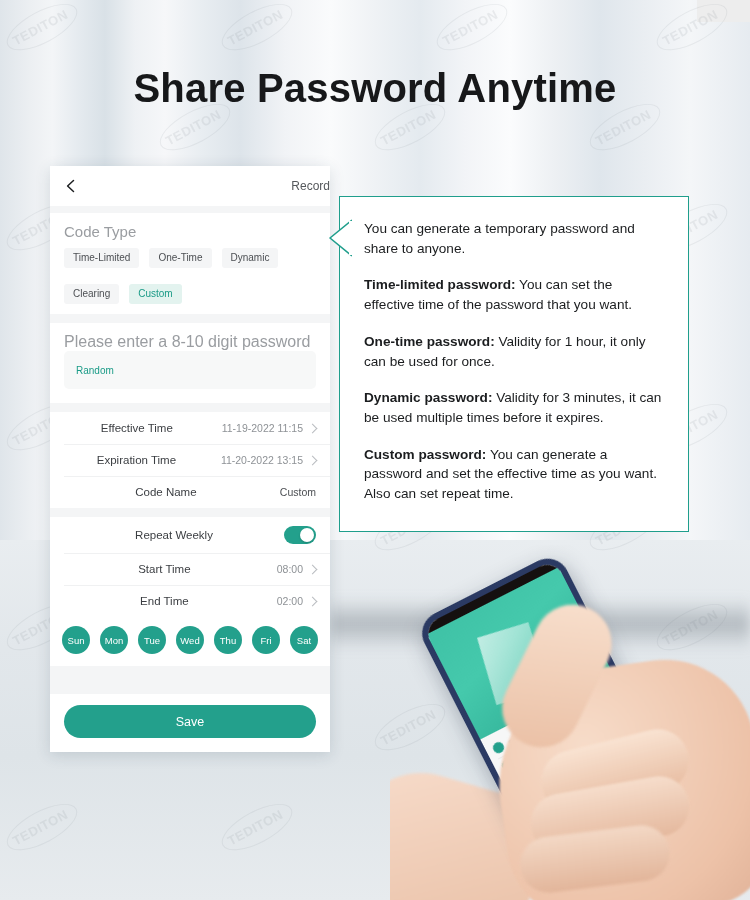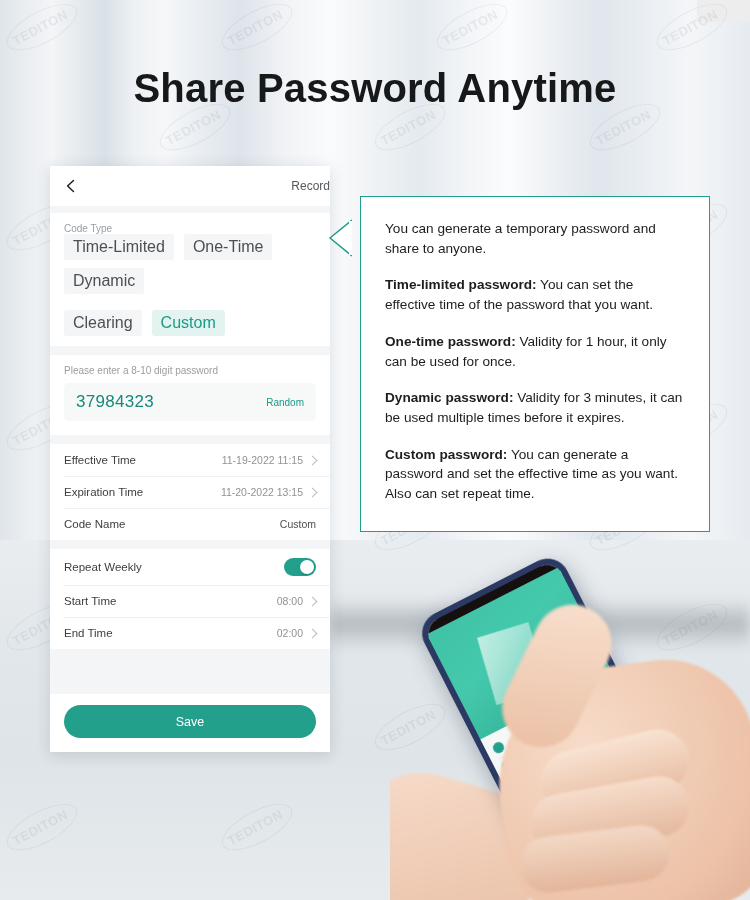--- a/index.html
+++ b/index.html
@@ -51,37 +51,37 @@
   #nav-title{width:100%;text-align:center;font-size:13.5px;color:#1d1f21;font-weight:500;}
   #nav-records{position:absolute;right:-6px;top:50%;transform:translateY(-50%);
     font-size:12px;color:#55585c;cursor:pointer;}
 
   .gap{flex:0 0 9px;background:#f4f5f6;}
   .gap.thin{flex:0 0 7px;}
   .sec{background:#fff;}
 
   
   #codetype{padding:10px 14px 10px 14px;}
-  #codetype .lbl{font-size:10px;color:#9a9da1;margin-bottom:0;}
+  #codetype .lbl{font-size:15px;color:#9a9da1;margin-bottom:8px;}
   .chips{display:flex;flex-wrap:wrap;gap:8px 10px;}
-  .chip{font-size:16px;color:#4c4f53;background:#f4f5f6;border-radius:3px;
+  .chip{font-size:10px;color:#4c4f53;background:#f4f5f6;border-radius:3px;
         padding:5px 9px;line-height:1;cursor:pointer;}
   .chip.sel{background:#e3f3ef;color:#1a9b87;}
 
   
   #pwd{padding:10px 14px 14px 14px;}
-  #pwd .hint{font-size:10px;color:#9a9da1;margin-bottom:7px;}
+  #pwd .hint{font-size:16px;color:#9a9da1;}
   #pwdbox{background:#f7f8f8;border-radius:5px;height:38px;display:flex;align-items:center;
           padding:0 12px;}
   #pwdval{flex:1;font-size:17px;color:#15897a;letter-spacing:.3px;}
   #pwdrand{font-size:10px;color:#1a9b87;cursor:pointer;}
 
   
   .row{height:32px;display:flex;align-items:center;padding:0 14px;font-size:11.5px;
-       color:#3b3e42;position:relative;}
+       color:#3b3e42;position:relative;text-align:center;}
   .row + .row::before{content:"";position:absolute;left:14px;right:0;top:0;height:1px;
        background:#f0f1f2;}
   .row .k{flex:1;}
   .row .v{color:#8e9296;font-size:10.5px;margin-right:6px;margin-left:12px;}
   .row .v.dark{color:#4c4f53;margin-right:0;}
   .chev{width:6px;height:6px;border-right:1.3px solid #b9bcc0;border-top:1.3px solid #b9bcc0;
         transform:rotate(45deg);}
 
   
   .toggle{width:32px;height:18px;border-radius:9px;background:#23a08c;position:relative;cursor:pointer;}
@@ -92,21 +92,21 @@
   #days{display:flex;justify-content:space-between;padding:9px 12px 12px 12px;background:#fff;}
   .day{width:28px;height:28px;border-radius:50%;background:#23a08c;color:#fff;font-size:9.5px;
        display:flex;align-items:center;justify-content:center;cursor:pointer;}
 
   #filler{flex:1;background:#f4f5f6;}
   #savewrap{background:#fff;padding:11px 14px 14px 14px;}
   #save{height:33px;border-radius:17px;background:#23a08c;color:#fff;font-size:12.5px;
         display:flex;align-items:center;justify-content:center;cursor:pointer;}
 
   
-  #callout{position:absolute;z-index:6;left:360px;top:196px;width:350px;height:336px;
+  #callout{position:absolute;z-index:6;left:339px;top:196px;width:350px;height:336px;
     background:#fff;border:1.6px solid #1f9e8c;box-sizing:border-box;padding:22px 22px 18px 24px;}
   #callout-tail{position:absolute;z-index:7;left:328px;top:218px;width:24px;height:40px;}
   #callout p{margin:0 0 17px 0;font-size:13.6px;line-height:1.45;color:#1b1d1f;}
   #callout p:last-child{margin-bottom:0;}
   #callout b{font-weight:bold;}
 
   
   #photo{position:absolute;z-index:4;left:390px;top:545px;width:360px;height:355px;overflow:hidden;}
   .hand{position:absolute;background:#f0cbb4;filter:blur(1.2px);}
   #palm{left:110px;top:120px;width:260px;height:250px;border-radius:120px 90px 60px 80px;
@@ -211,21 +211,20 @@
       <div class="chip">Clearing</div>
       <div class="chip sel">Custom</div>
     </div>
   </div>
 
   <div class="gap"></div>
 
   <div class="sec" id="pwd">
     <div class="hint">Please enter a 8-10 digit password</div>
     <div id="pwdbox">
-      <div id="pwdval" placeholder="Please enter a 8-10 digit password">37984323</div>
       <div id="pwdrand">Random</div>
     </div>
   </div>
 
   <div class="gap"></div>
 
   <div class="sec">
     <div class="row">
       <div class="k">Effective Time</div>
       <div class="v">11-19-2022 11:15</div>
@@ -253,20 +252,29 @@
     </div>
     <div class="row">
       <div class="k">Start Time</div>
       <div class="v">08:00</div>
       <div class="chev"></div>
     </div>
     <div class="row">
       <div class="k">End Time</div>
       <div class="v">02:00</div>
       <div class="chev"></div>
+    </div>
+    <div id="days">
+      <div class="day">Sun</div>
+      <div class="day">Mon</div>
+      <div class="day">Tue</div>
+      <div class="day">Wed</div>
+      <div class="day">Thu</div>
+      <div class="day">Fri</div>
+      <div class="day">Sat</div>
     </div>
   </div>
 
   <div id="filler"></div>
 
   <div id="savewrap">
     <div id="save">Save</div>
   </div>
 </div>
 

